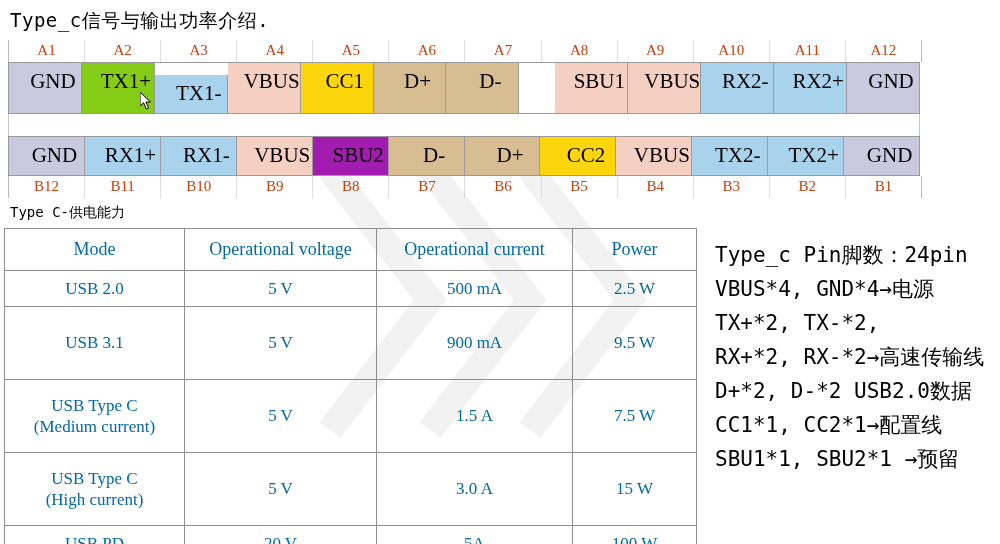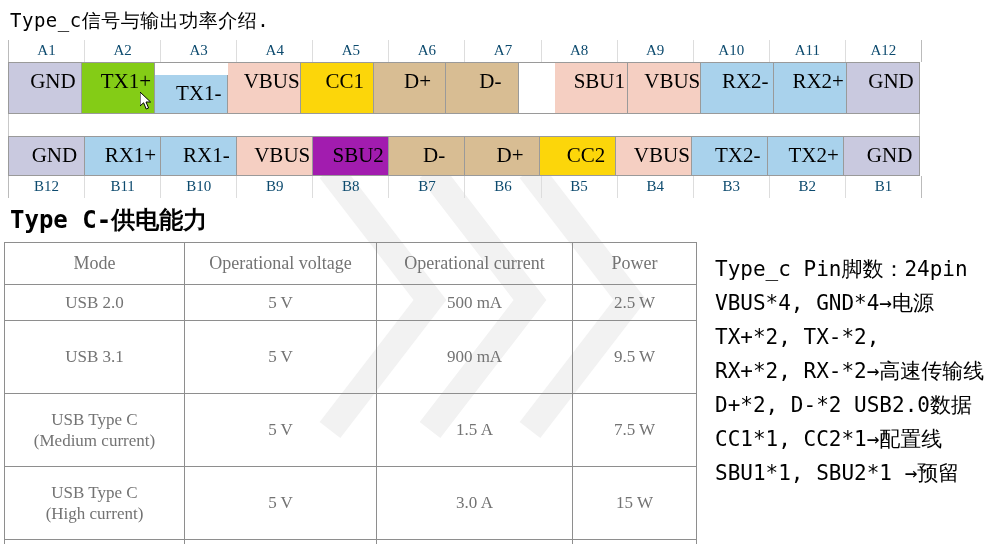--- a/index.html
+++ b/index.html
@@ -42,21 +42,21 @@
     border-left: 1px solid #bbb;
     border-right: 1px solid #bbb;
   }
   .pin-labels .cell {
     flex: 1 1 0;
     text-align: center;
     font-family: "Liberation Serif", serif;
     font-size: 15px;
     padding: 2px 0 3px 0;
     border-right: 1px solid #ddd;
-    color: #0c4a6e;
+    color: #c2410c;
   }
   .pin-labels .cell:last-child { border-right: none; }
 
   .pin-row {
     display: flex;
     width: 100%;
     border: 1px solid #9a9a9a;
     box-sizing: border-box;
   }
   .pin-row .cell {
@@ -82,43 +82,42 @@
   .cursor {
     position: absolute;
     width: 12px;
     height: 18px;
     z-index: 5;
   }
 
   
   .section-title {
     font-family: "DejaVu Sans Mono", monospace;
-    font-size: 24px;
+    font-size: 14px;
     margin: 6px 0 6px 10px;
-    font-weight: bold;
   }
 
   
   .lower {
     display: flex;
     align-items: flex-start;
   }
   table.power {
     border-collapse: collapse;
     margin-left: 4px;
     width: 692px;
     table-layout: fixed;
   }
   table.power th, table.power td {
     border: 1px solid #8e8e8e;
     font-family: "Liberation Serif", serif;
     font-size: 17px;
     text-align: center;
     padding: 7px 2px;
-    color: #737373;
+    color: #0369a1;
     line-height: 1.25;
   }
   table.power th {
     font-weight: normal;
     font-size: 18px;
     padding: 9px 2px;
   }
   table.power col.c1 { width: 180px; }
   table.power col.c2 { width: 192px; }
   table.power col.c3 { width: 196px; }

